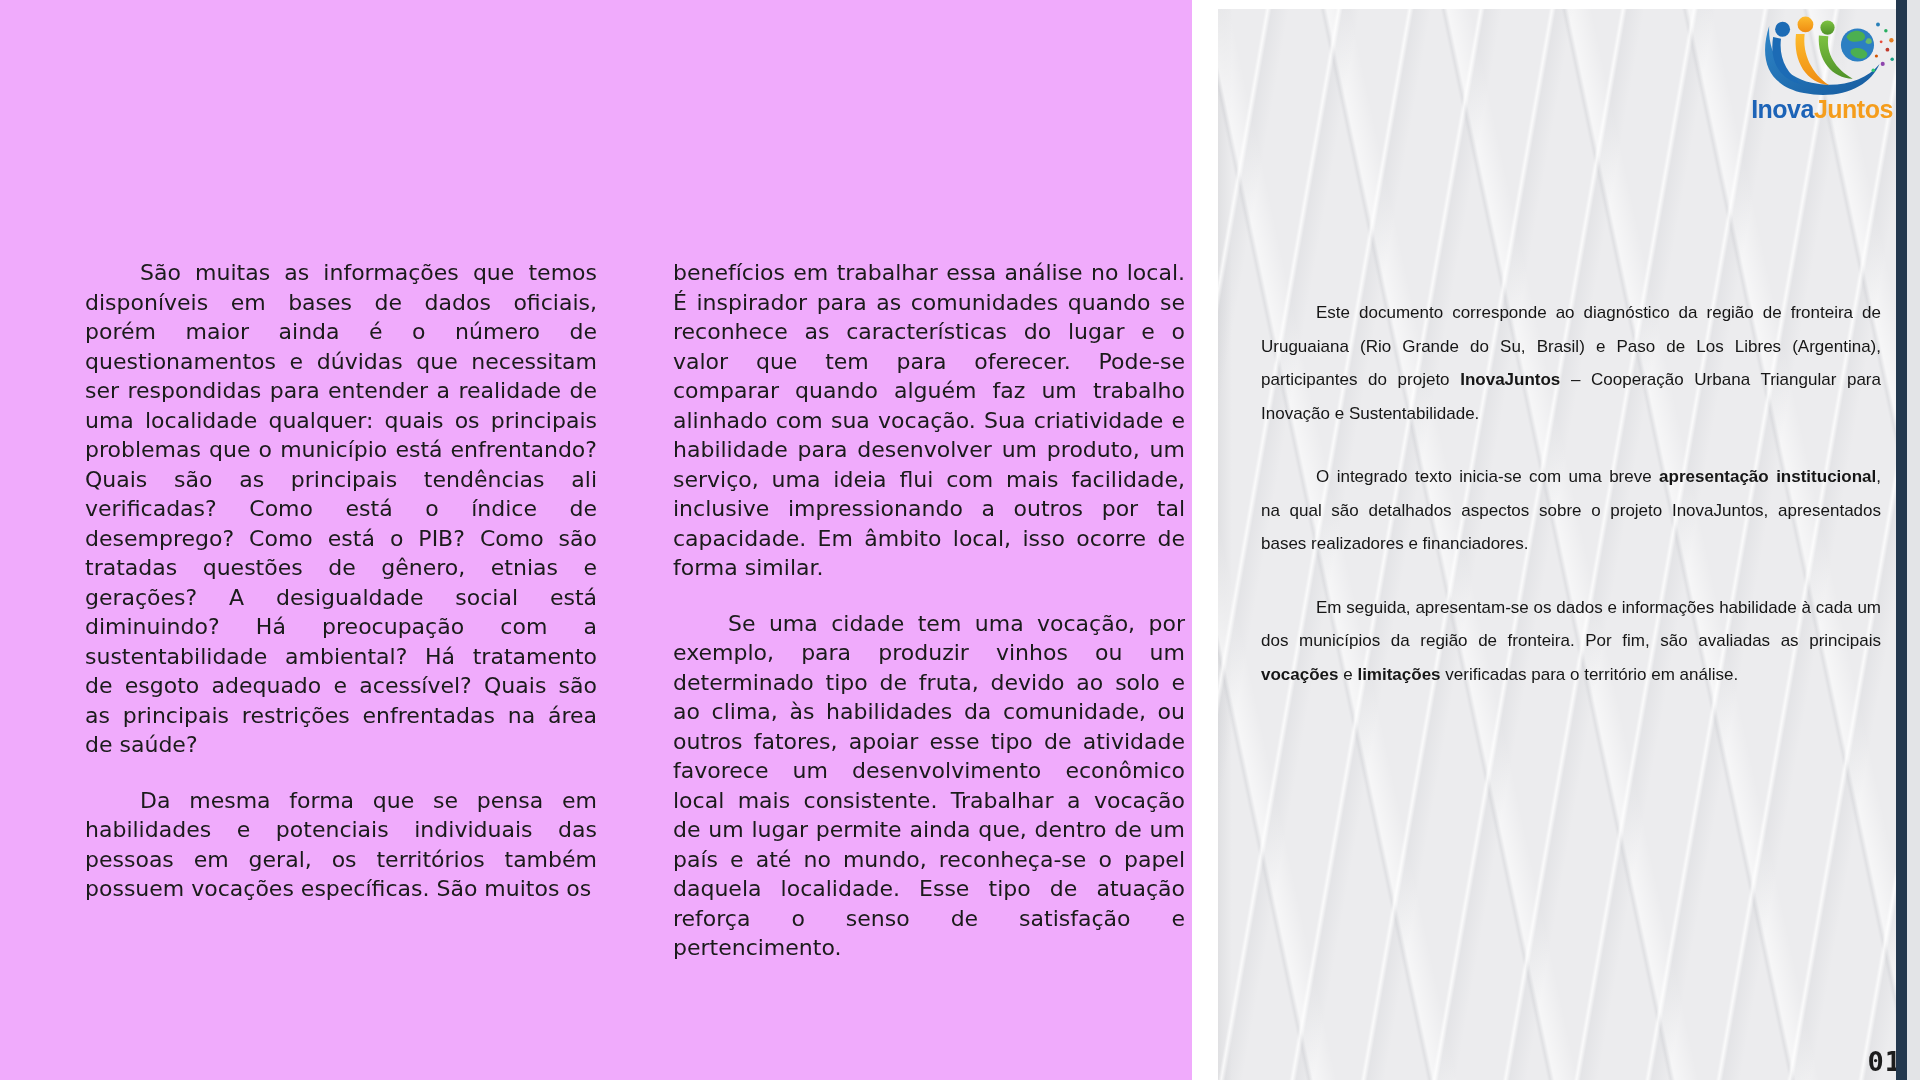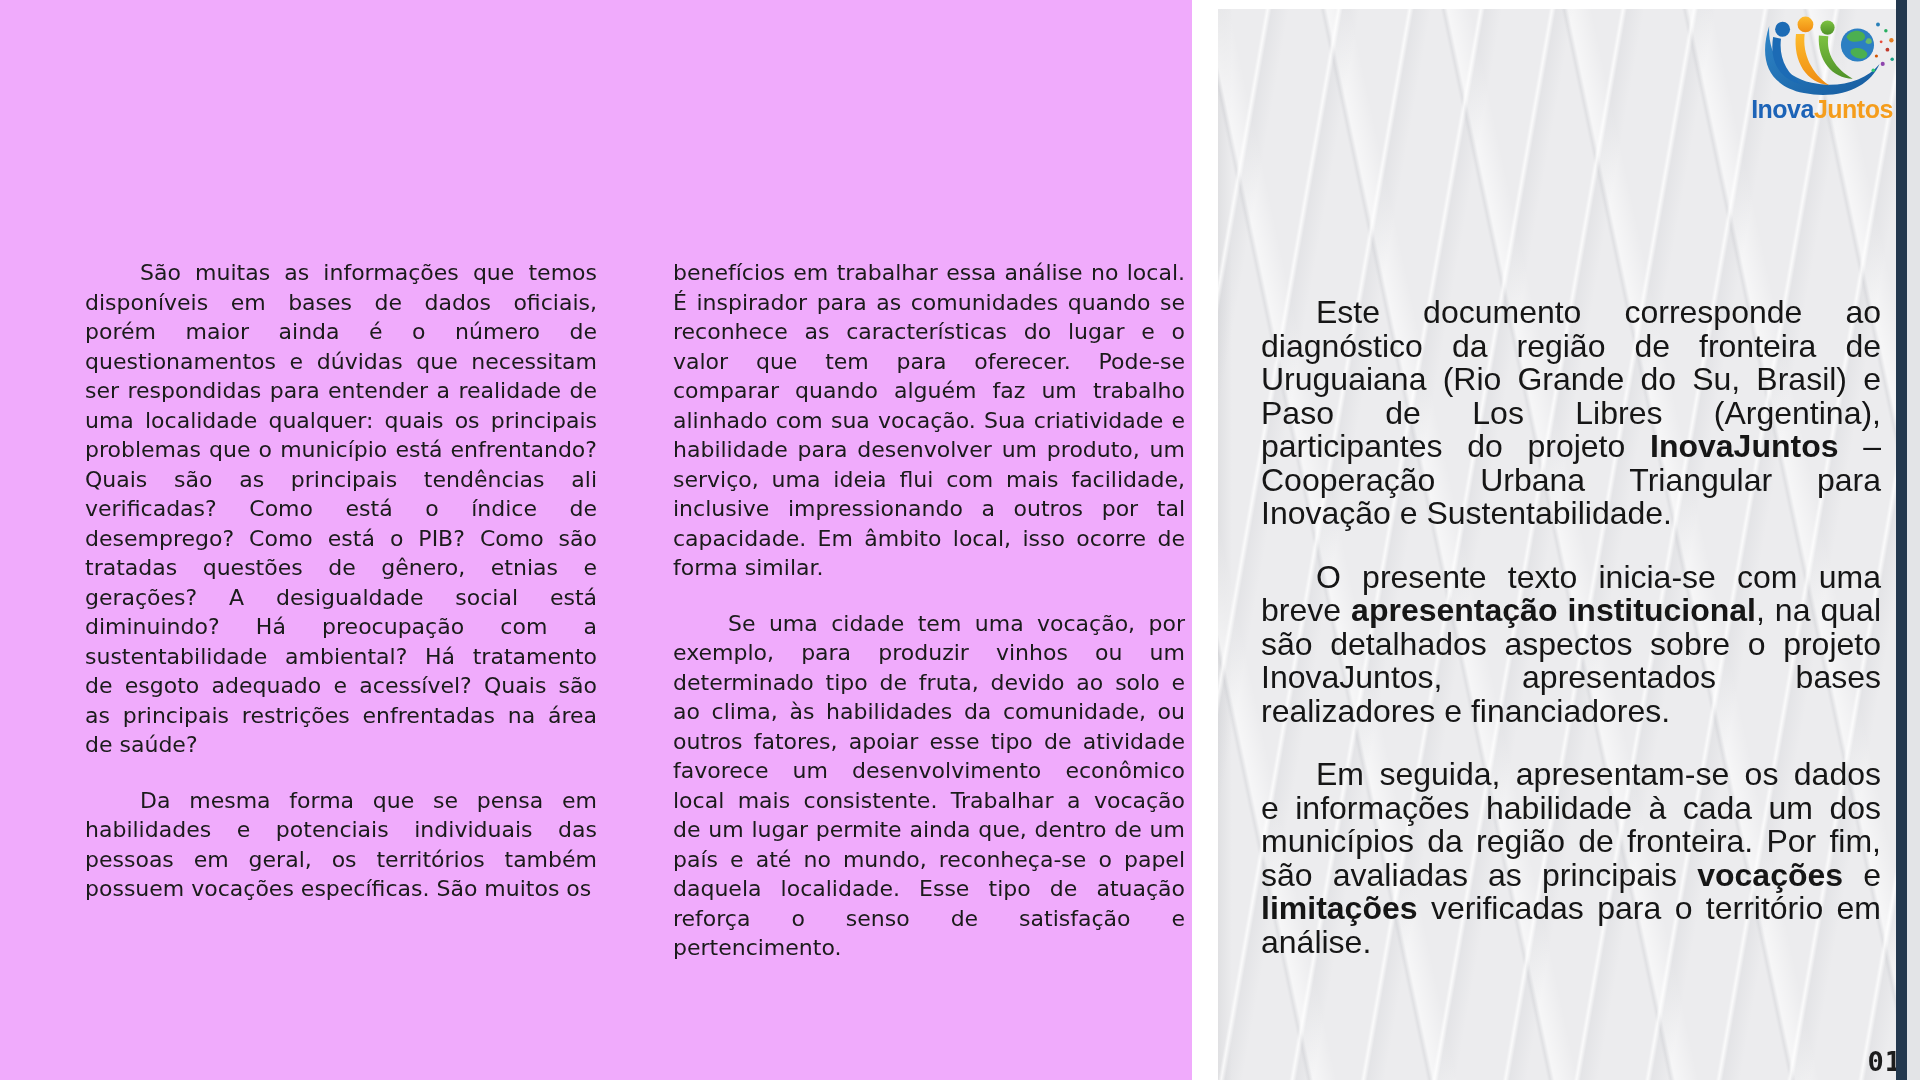--- a/index.html
+++ b/index.html
@@ -30,21 +30,21 @@
       repeating-linear-gradient(78deg, rgba(255,255,255,0) 0px, rgba(255,255,255,0) 88px, rgba(182,184,190,0.22) 91px, rgba(255,255,255,0.55) 95px, rgba(255,255,255,0) 118px),
       linear-gradient(90deg, rgba(120,122,128,0.10) 0px, rgba(120,122,128,0.0) 14px);
     margin-left: 26px;
   }
   .panel-text {
     position:absolute; left:43px; top:287px; width:620px;
     text-align:justify;
   }
   .panel-text p.para {
     font-family:"Liberation Sans", sans-serif;
-    font-size:32px; line-height:33.5px;
+    font-size:17px; line-height:33.5px;
     text-indent:55px; margin:0 0 30px 0;
     color:#161616;
   }
   .panel-text p.para b { font-weight:700; }
 
   .page-number {
     position:absolute; right:20px; bottom:12px;
     font-family:"DejaVu Sans Mono", monospace;
     font-size:27px; color:#1c1c1c; letter-spacing:1px;font-weight:bold;
   }
@@ -122,21 +122,21 @@
         <circle cx="172" cy="62" r="2.6" fill="#8e44ad"></circle>
         <circle cx="164" cy="52" r="2.0" fill="#d35400"></circle>
         <circle cx="170" cy="34" r="1.8" fill="#e74c3c"></circle>
         <circle cx="160" cy="70" r="2.2" fill="#2ecc71"></circle>
       </svg>
       <div class="wordmark"><span class="w-inova">Inova</span><span class="w-juntos">Juntos</span></div>
     </div>
 
     <div class="panel-text">
         <p class="para"><span>Este documento corresponde ao diagnóstico da região de fronteira de Uruguaiana (Rio Grande do Su, Brasil) e Paso de Los Libres (Argentina), participantes do projeto </span><b>InovaJuntos</b><span> – Cooperação Urbana Triangular para Inovação e Sustentabilidade.</span></p>
-        <p class="para"><span>O presente texto inicia-se com uma breve </span><b>apresentação institucional</b><span>, na qual são detalhados aspectos sobre o projeto InovaJuntos, apresentados bases realizadores e financiadores.</span></p>
+        <p class="para"><span>O integrado texto inicia-se com uma breve </span><b>apresentação institucional</b><span>, na qual são detalhados aspectos sobre o projeto InovaJuntos, apresentados bases realizadores e financiadores.</span></p>
         <p class="para"><span>Em seguida, apresentam-se os dados e informações habilidade à cada um dos municípios da região de fronteira. Por fim, são avaliadas as principais </span><b>vocações</b><span> e </span><b>limitações</b><span> verificadas para o território em análise.</span></p>
       </div>
 
     <div class="page-number">01</div>
   </aside>
 
   <div class="navy-strip"></div>
   <div class="edge-strip"></div>
 
 </div>

